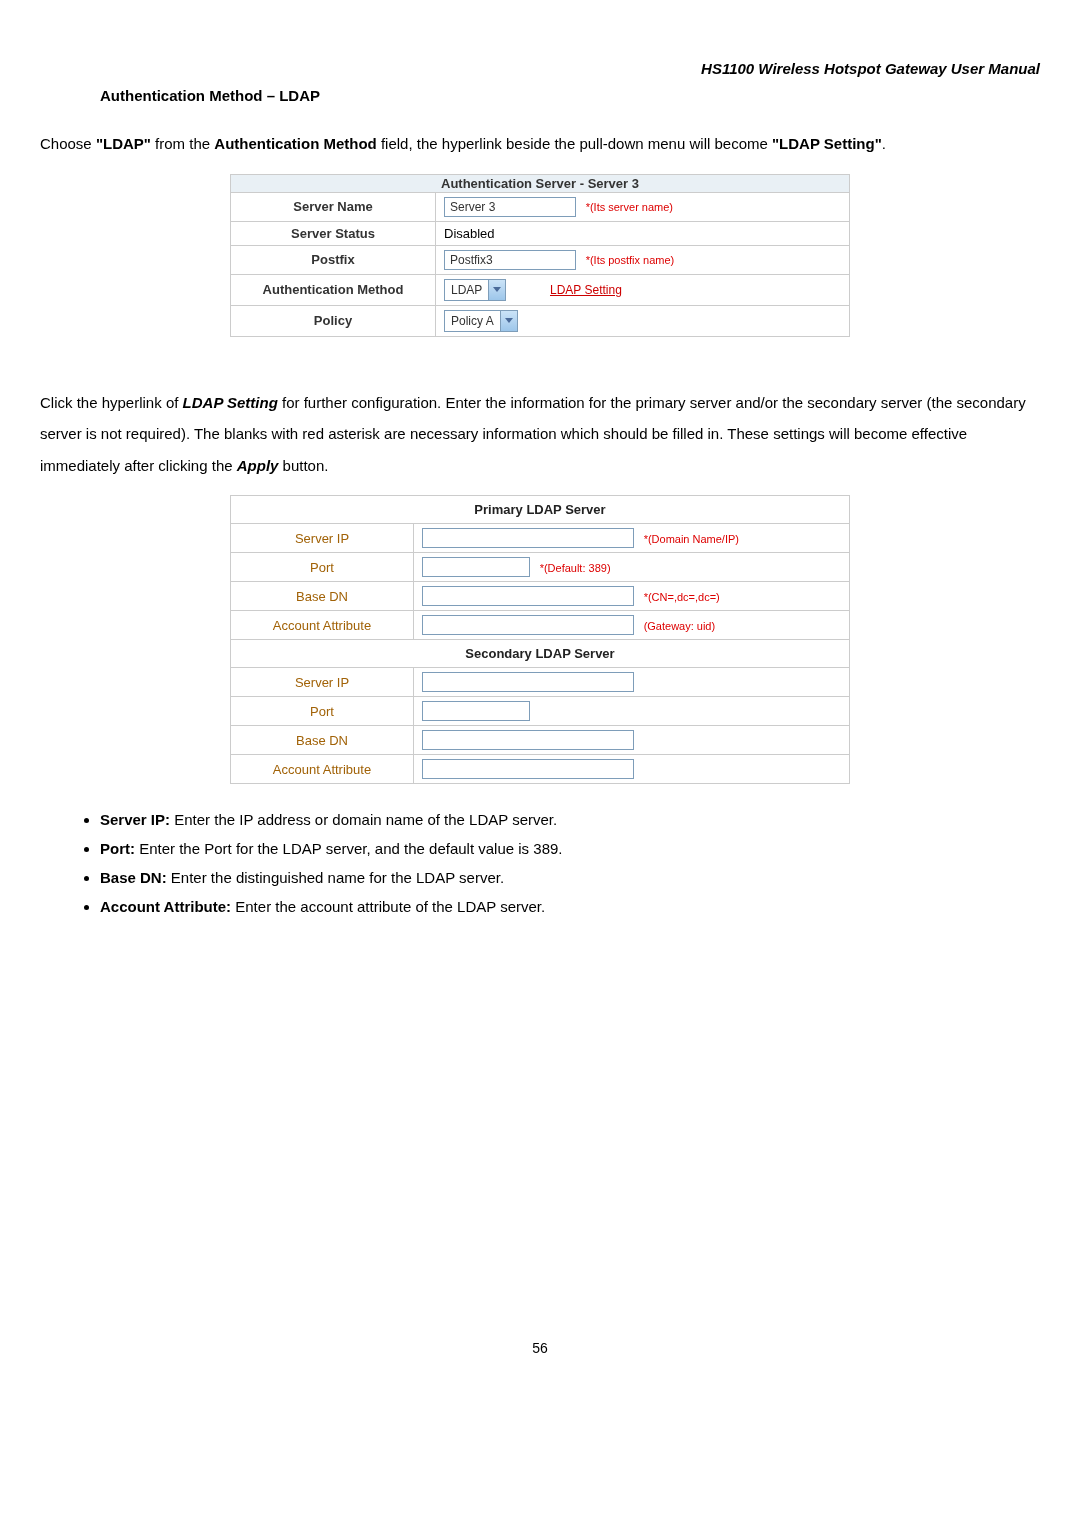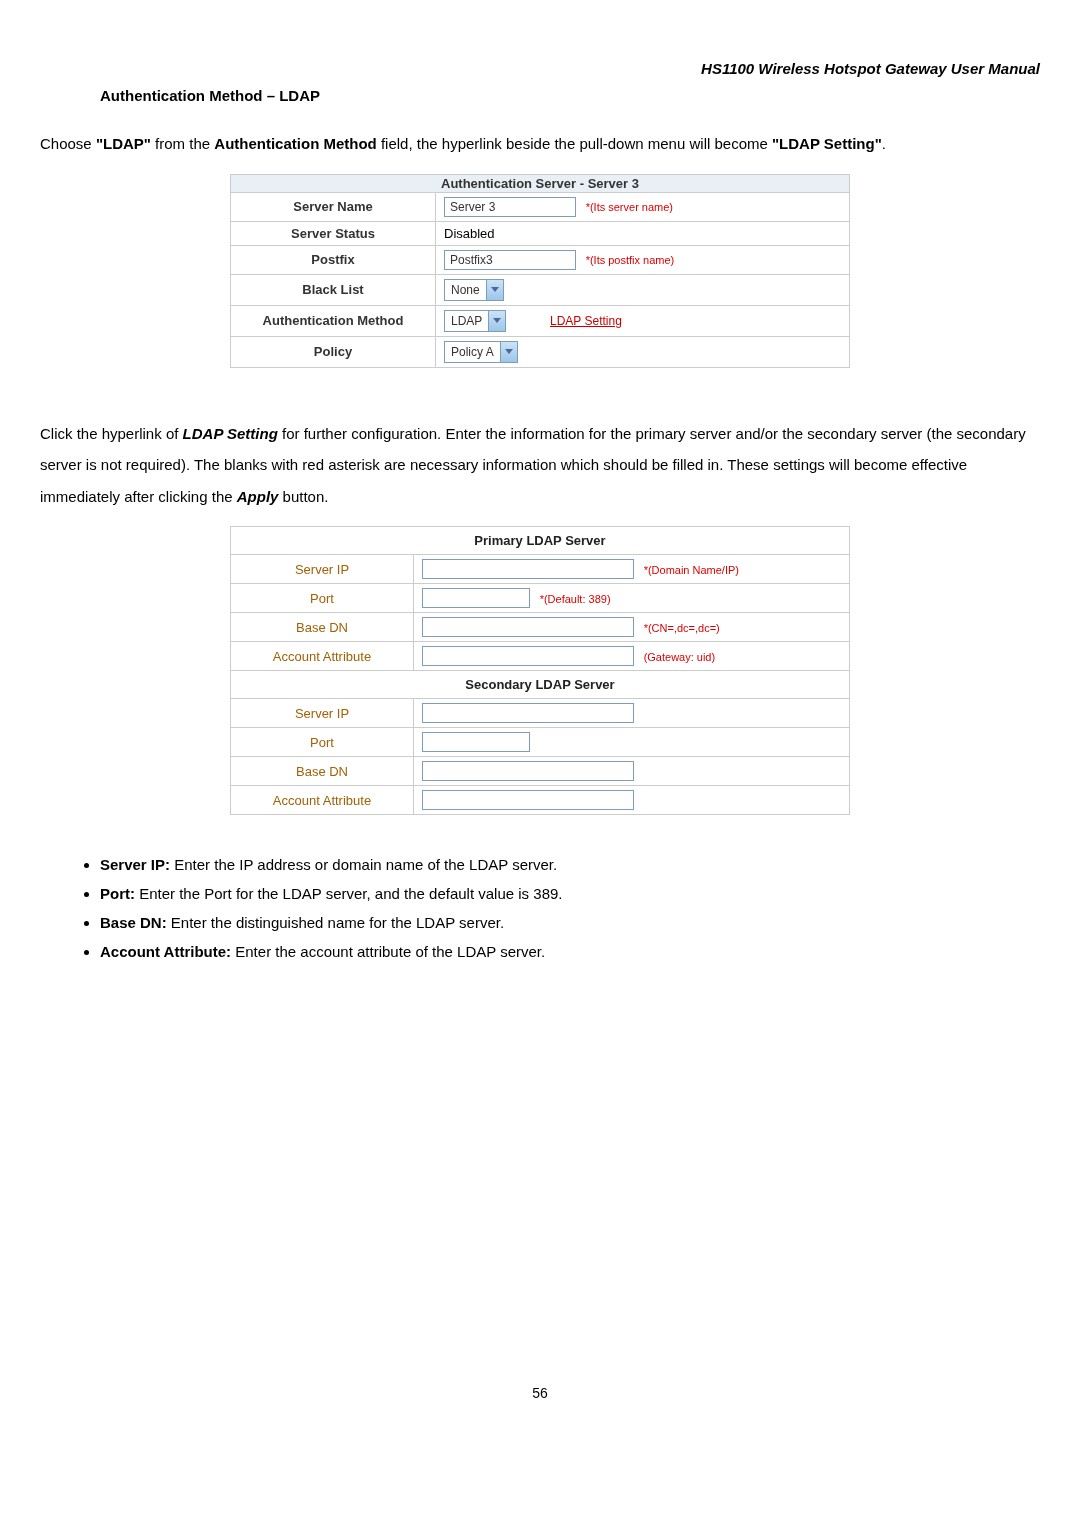--- a/index.html
+++ b/index.html
@@ -101,21 +101,21 @@
   .link {
     color: #c00;
     text-decoration: underline;
     margin-left: 40px;
     font-size: 12px;
     vertical-align: middle;
   }
 
   table.ldap-server {
     border-collapse: collapse;
-    margin: 10px auto 36px auto;
+    margin: 10px auto 22px auto;
     width: 620px;
     font-size: 13px;
   }
   table.ldap-server th.caption {
     background: #fff;
     text-align: center;
     font-weight: bold;
     padding: 6px;
     border: 1px solid #ccc;
     color: #222;
@@ -175,31 +175,20 @@
   </tr>
   <tr>
     <td class="label">Server Status</td>
     <td class="value">Disabled</td>
   </tr>
   <tr>
     <td class="label">Postfix</td>
     <td class="value">
       <input class="textinput" style="width: 120px;" value="Postfix3">
       <span class="hint">*(Its postfix name)</span>
-    </td>
-  </tr>
-  <tr>
-    <td class="label">Black List</td>
-    <td class="value">
-      <span class="select">
-        <span class="sel-text">None</span>
-        <span class="sel-arrow">
-              <span class="chev"></span>
-            </span>
-      </span>
     </td>
   </tr>
   <tr>
     <td class="label">Authentication Method</td>
     <td class="value">
       <span class="select">
         <span class="sel-text">LDAP</span>
         <span class="sel-arrow">
               <span class="chev"></span>
             </span>

